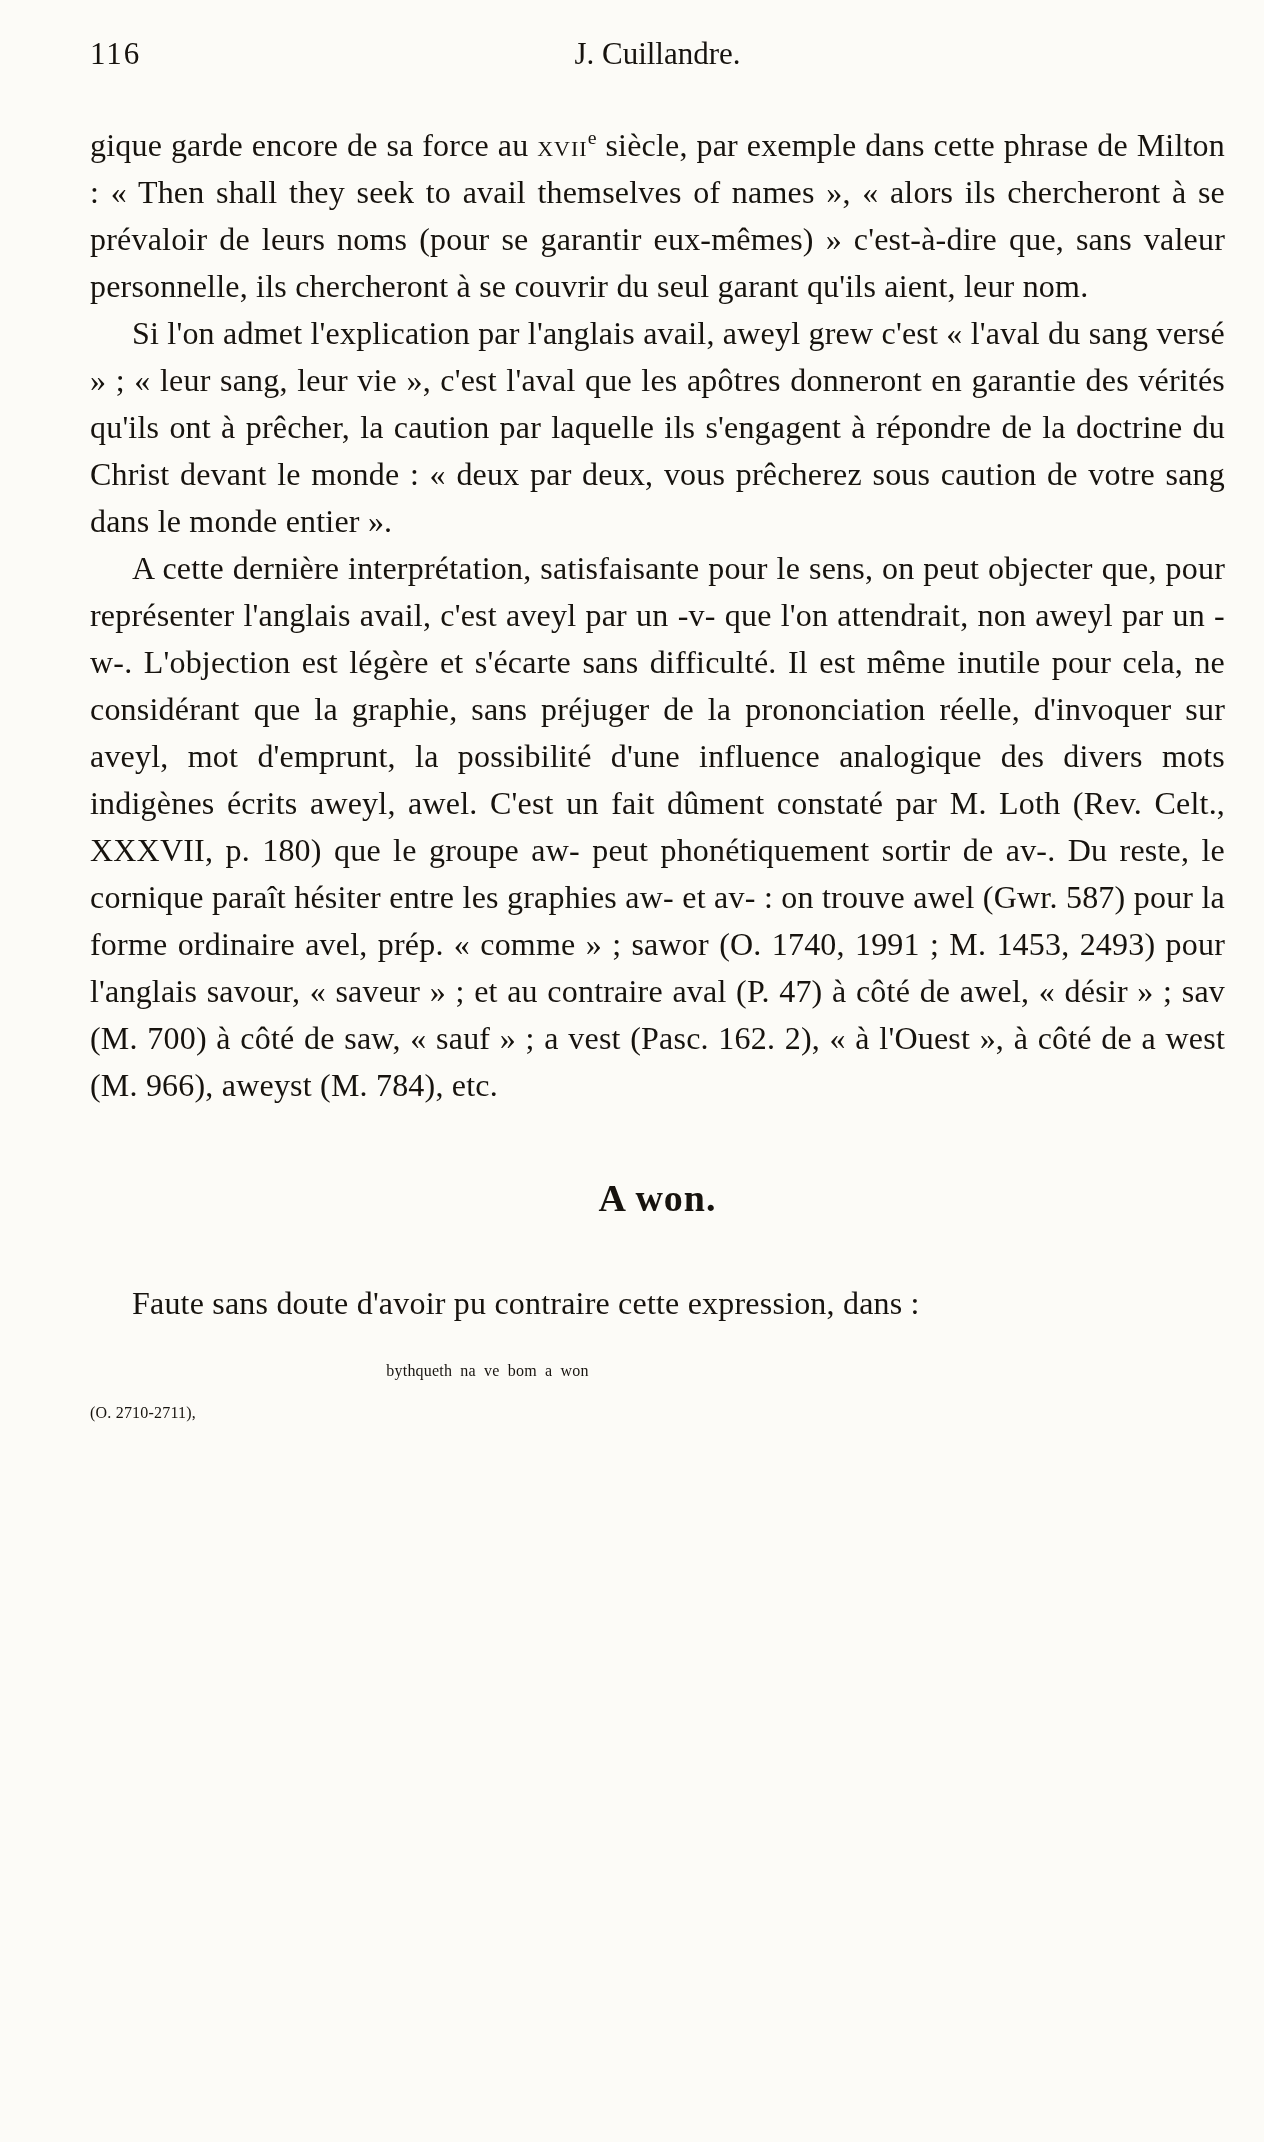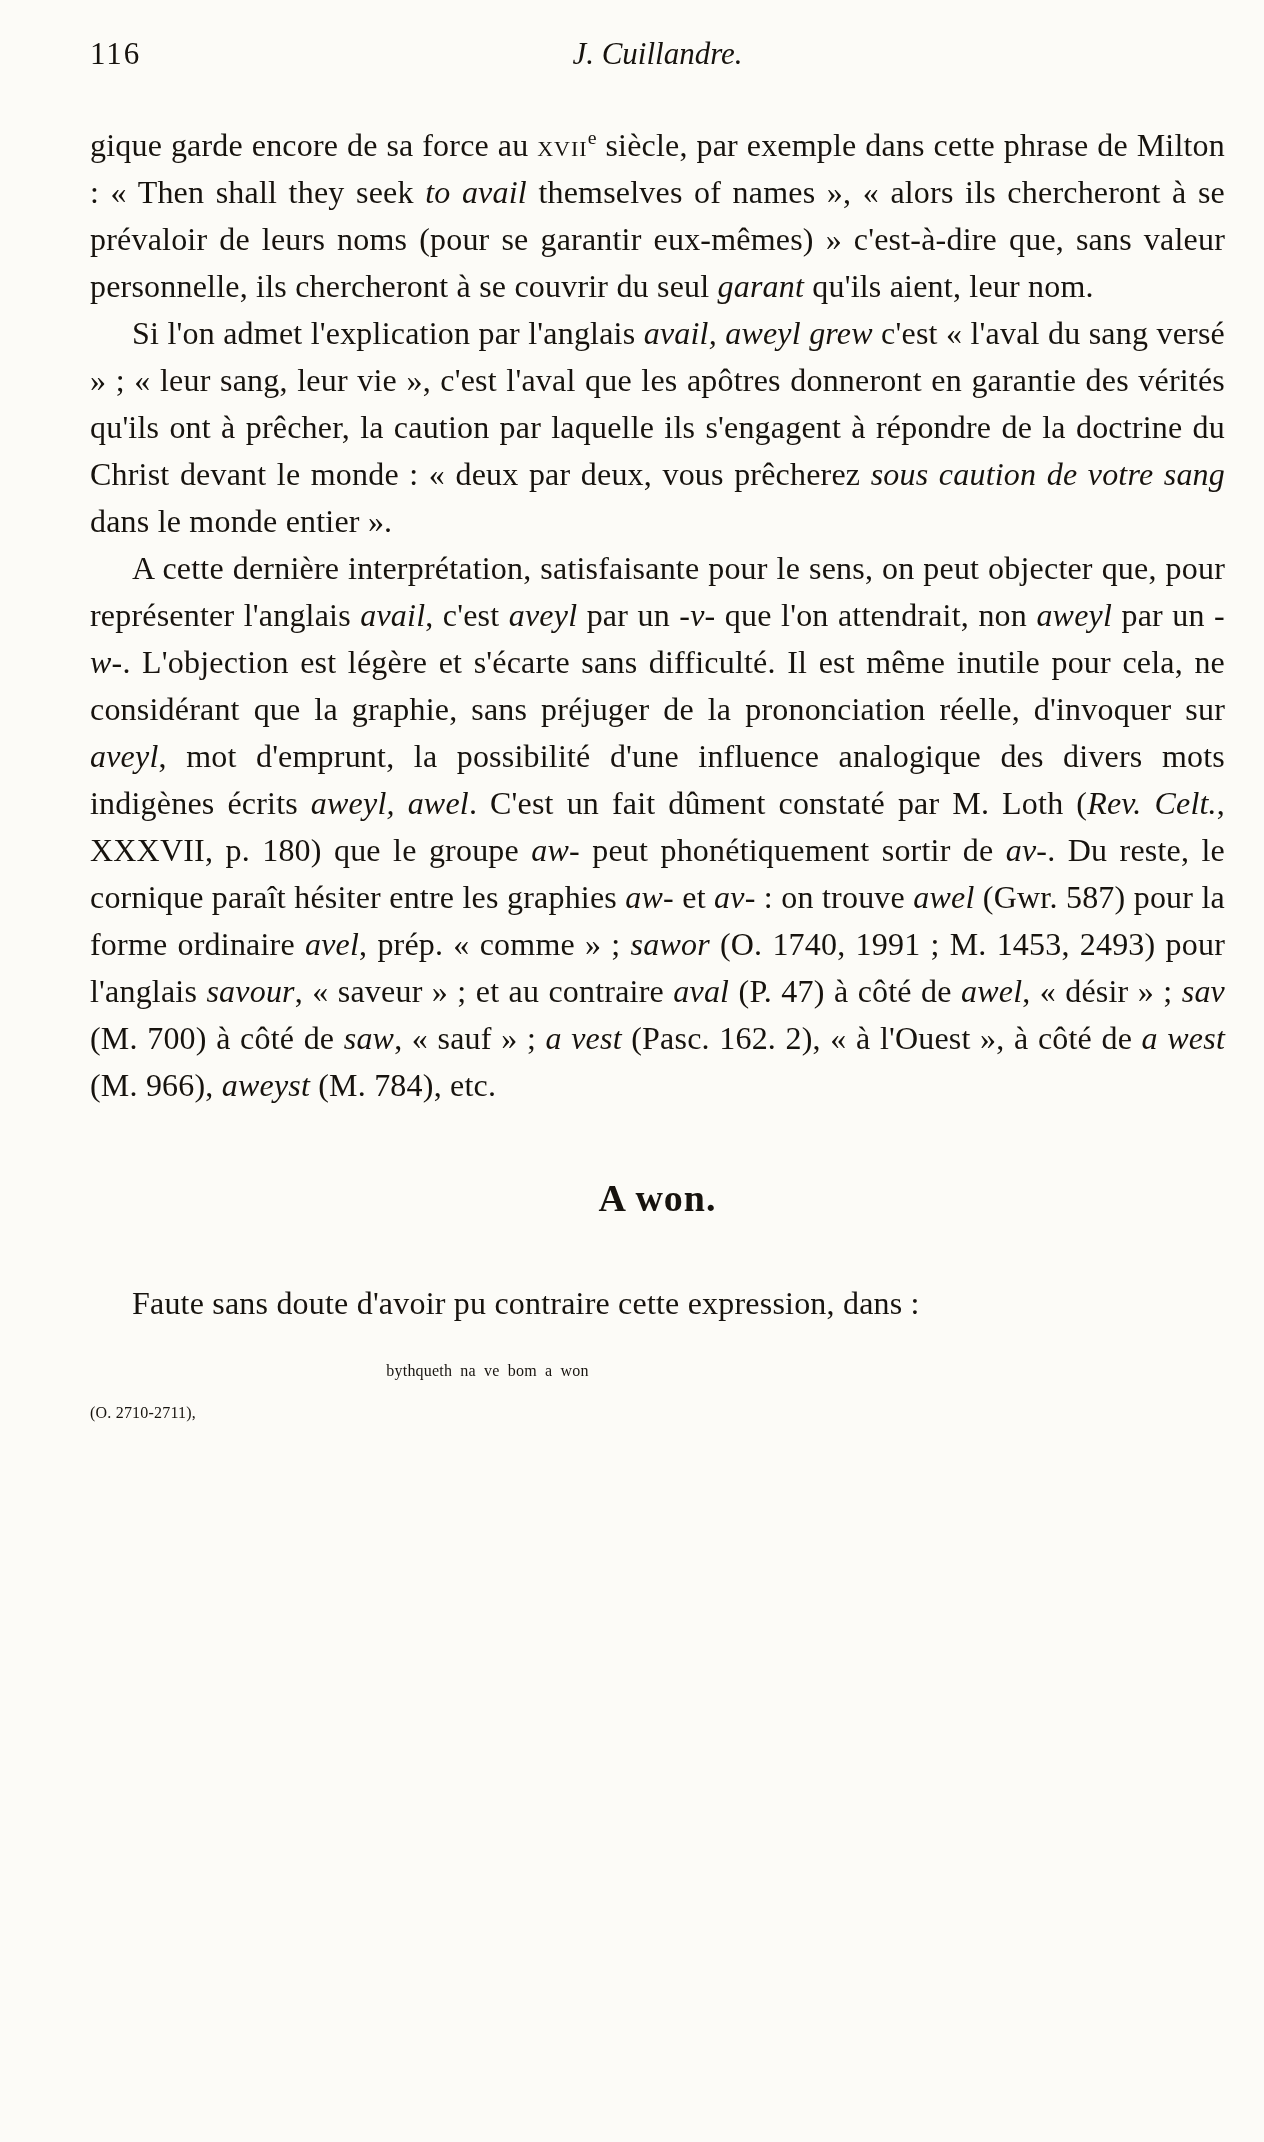--- a/index.html
+++ b/index.html
@@ -26,33 +26,32 @@
   }
   .page-number {
     position: absolute;
     left: 0;
     top: 0;
     letter-spacing: 2px;
   }
   .running-header {
     display: block;
     text-align: center;
-    font-style: italic;
   }
   .text-block {
     font-size: 32px;
     line-height: 47px;
     letter-spacing: 0.2px;
   }
   .para {
     margin: 0;
     text-align: justify;
   }
   .para.indent { text-indent: 42px; }
-  .it { font-style: italic; }
+  .it { }
   .sc { font-variant: small-caps; letter-spacing: 1px; }
   .sup {
     vertical-align: super;
     font-size: 0.62em;
     line-height: 0;
   }
   .section-heading {
     margin: 66px 0 58px 0;
     text-align: center;
     font-size: 38px;

